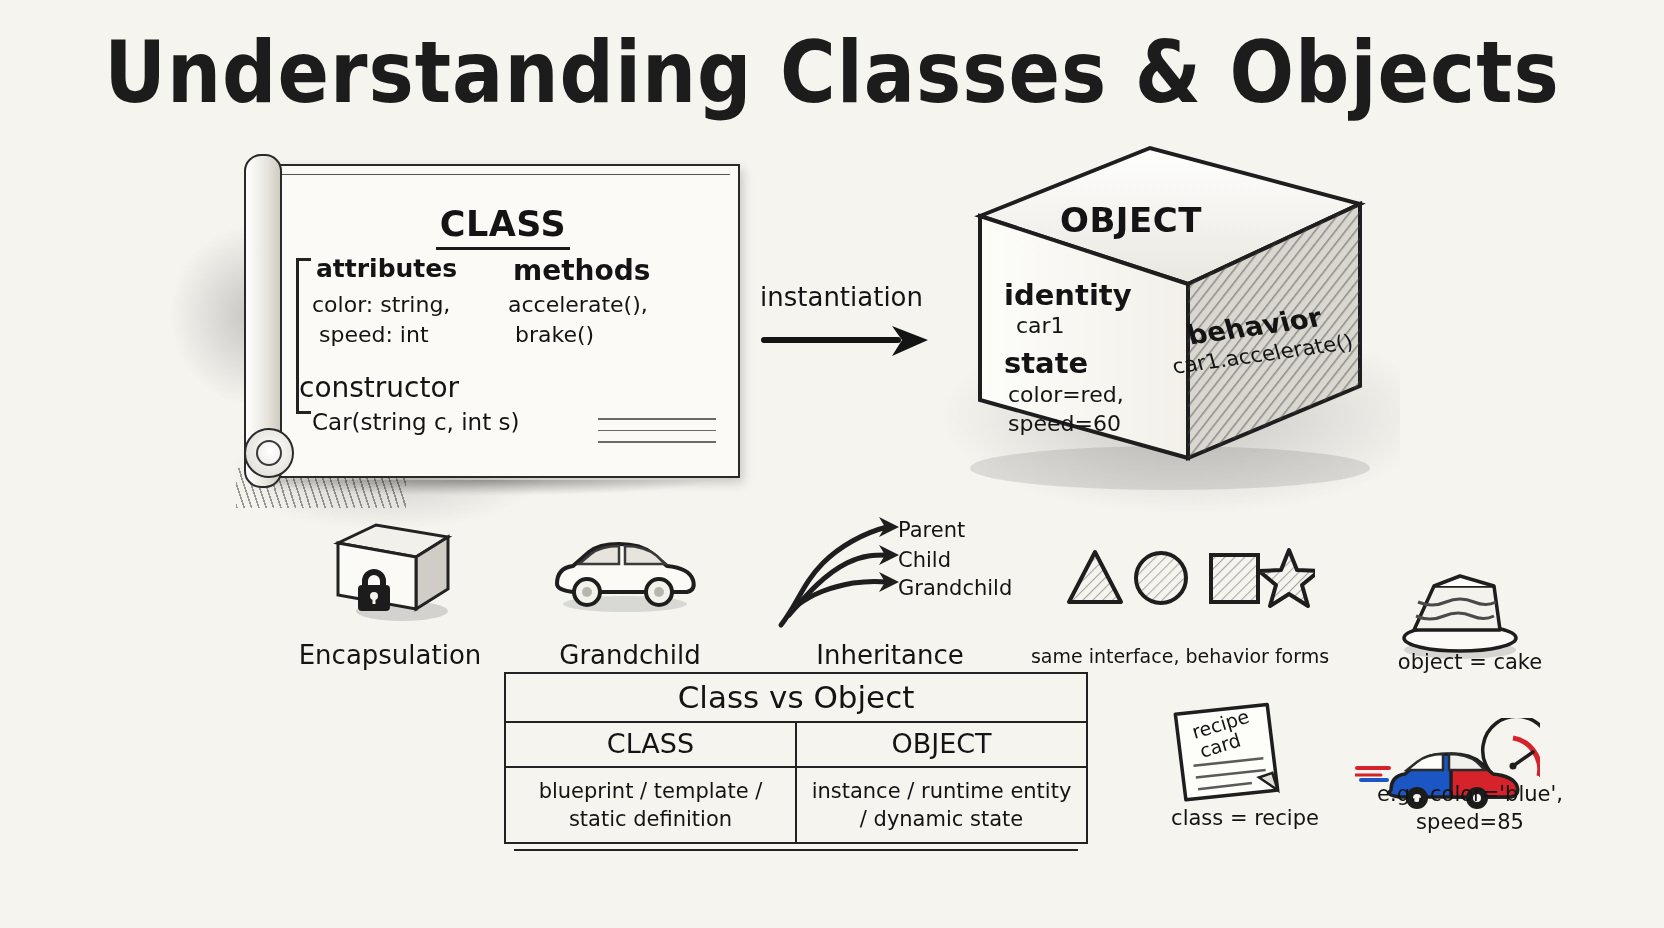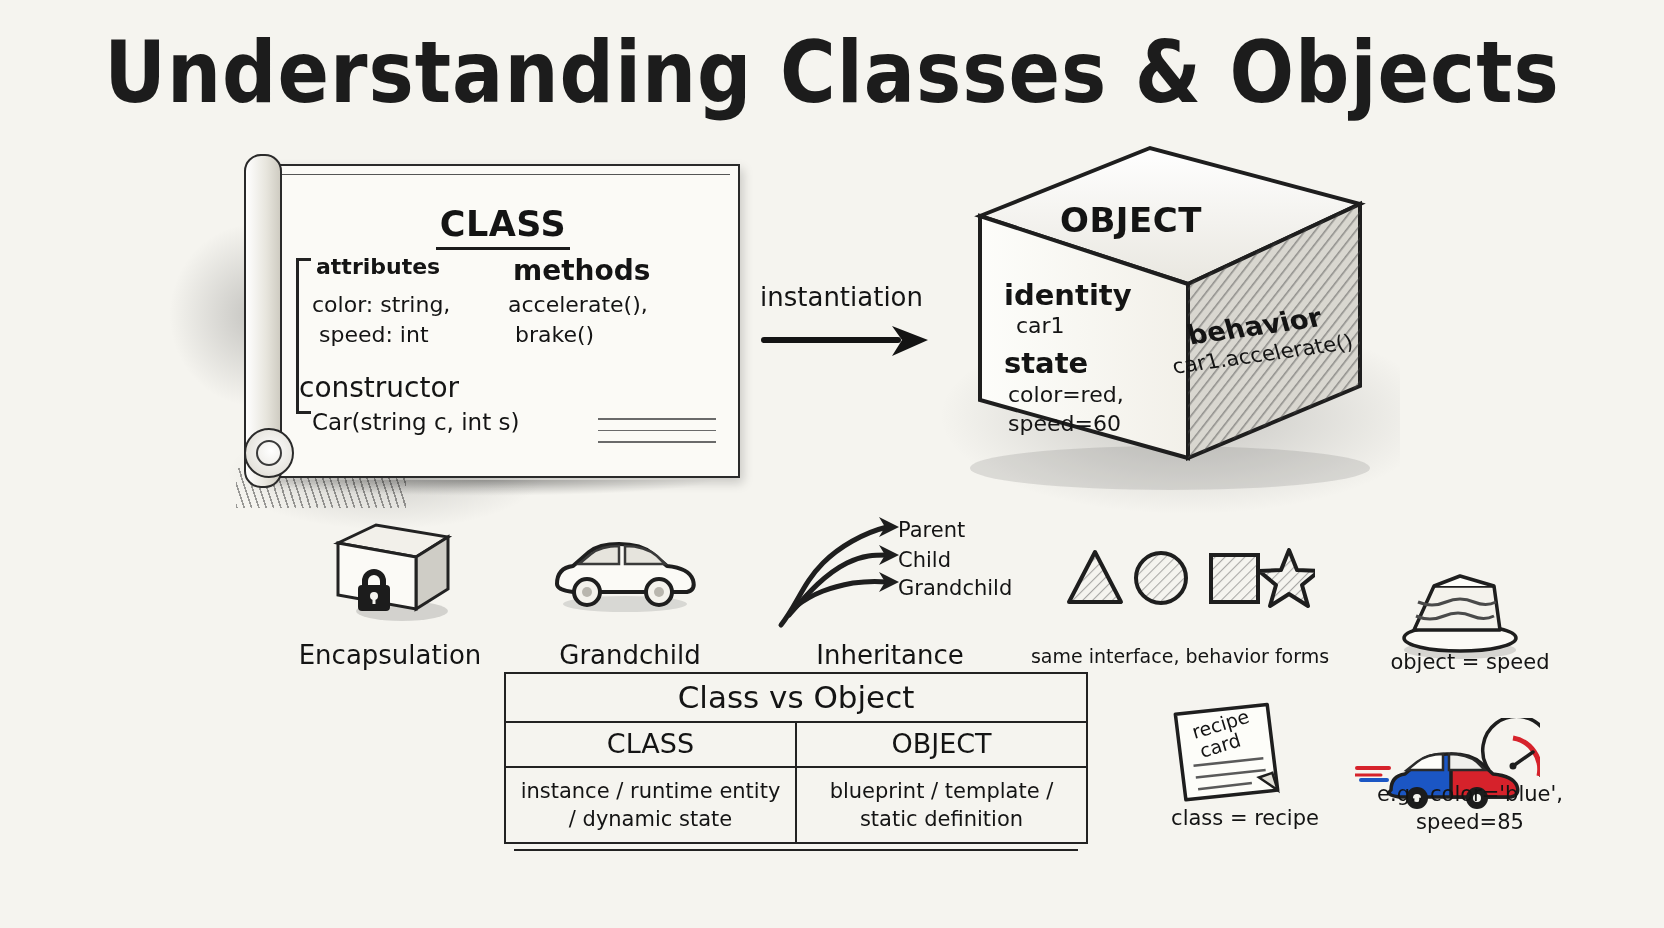--- a/index.html
+++ b/index.html
@@ -57,21 +57,21 @@
   }
   #class-heading{
     position:absolute;left:0;top:38px;width:470px;text-align:center;
     font-size:35px;font-weight:600;letter-spacing:.5px;
   }
   #class-heading span{border-bottom:3px solid #1b1b1b;padding:0 4px 3px 4px;}
   .brace{
     position:absolute;left:28px;top:92px;width:12px;height:150px;
     border-left:3px solid #222;border-top:3px solid #222;border-bottom:3px solid #222;
   }
-  #attributes-title{position:absolute;left:48px;top:88px;font-size:22px;font-weight:600;}
+  #attributes-title{position:absolute;left:48px;top:88px;font-size:25px;font-weight:600;}
   #attributes-body{position:absolute;left:44px;top:124px;font-size:22px;line-height:1.38;}
   #methods-title{position:absolute;left:245px;top:88px;font-size:28px;font-weight:600;}
   #methods-body{position:absolute;left:240px;top:124px;font-size:22px;line-height:1.38;}
   #constructor-title{position:absolute;left:31px;top:205px;font-size:28px;font-weight:400;}
   #constructor-body{position:absolute;left:44px;top:243px;font-size:23px;text-align:right;}
   #scroll-lines{position:absolute;right:22px;bottom:18px;width:118px;height:40px;}
   #scroll-lines div{height:1.6px;background:#6a6a6a;margin-bottom:10px;}
   #scroll-smudge1{
     position:absolute;left:-70px;top:70px;width:150px;height:190px;
     background:radial-gradient(ellipse at 60% 50%, rgba(60,60,60,.26), rgba(60,60,60,0) 68%);
@@ -294,37 +294,37 @@
   <div class="abs hand pillar-label" id="inheritance-label">Inheritance</div>
   <div class="abs hand" id="polymorphism-sub">same interface, behavior forms</div>
 
   <div class="abs" id="cmp-table">
     <div class="hand" id="cmp-title">Class vs Object</div>
     <div class="trow" id="cmp-head">
       <div class="tcell hand">CLASS</div>
       <div class="tcell hand">OBJECT</div>
     </div>
     <div class="trow" id="cmp-body">
+      <div class="tcell hand" style="white-space:pre-line">blueprint / template /
+static definition</div>
       <div class="tcell hand" style="white-space:pre-line">instance / runtime entity
 / dynamic state</div>
-      <div class="tcell hand" style="white-space:pre-line">blueprint / template /
-static definition</div>
     </div>
     <div id="cmp-underline"></div>
   </div>
 
   <svg class="abs" id="cake-icon" width="140" height="90">
     <ellipse cx="70" cy="78" rx="56" ry="9" fill="#5a5a5a" opacity="0.2"></ellipse>
     <ellipse cx="70" cy="66" rx="56" ry="13" fill="#fbfaf6" stroke="#1e1e1e" stroke-width="3.5"></ellipse>
     <path d="M24,58 L44,14 L104,14 L110,58 Z" fill="#f4f2ec" stroke="#1e1e1e" stroke-width="3.5" stroke-linejoin="round"></path>
     <path d="M28,30 q14,6 28,0 q14,-6 28,0 q12,5 22,0" stroke="#4a4a4a" stroke-width="3" fill="none"></path>
     <path d="M26,44 q14,6 28,0 q14,-6 28,0 q12,5 22,0" stroke="#4a4a4a" stroke-width="3" fill="none"></path>
     <path d="M44,14 L70,4 L104,14" fill="#fdfdf9" stroke="#1e1e1e" stroke-width="3.5" stroke-linejoin="round"></path>
   </svg>
-  <div class="abs hand" id="cake-caption">object = speed</div>
+  <div class="abs hand" id="cake-caption">object = cake</div>
 
   <svg class="abs" id="recipe-icon" width="130" height="120">
     <g transform="rotate(-11 65 60)">
       <path d="M16,10 L108,18 L102,104 L10,96 Z" fill="#fdfdf9" stroke="#1e1e1e" stroke-width="3.5" stroke-linejoin="round"></path>
       <path d="M102,104 L86,88 L100,86 Z" fill="#e2e0d8" stroke="#1e1e1e" stroke-width="2.5"></path>
       <line x1="24" y1="64" x2="94" y2="70" stroke="#5a5a5a" stroke-width="2.6"></line>
       <line x1="24" y1="76" x2="94" y2="82" stroke="#5a5a5a" stroke-width="2.6"></line>
       <line x1="24" y1="88" x2="78" y2="92" stroke="#5a5a5a" stroke-width="2.6"></line>
       <text x="30" y="38" font-family="DejaVu Sans, sans-serif" font-size="19" fill="#141414" transform="rotate(-6 30 38)">recipe</text>
       <text x="34" y="58" font-family="DejaVu Sans, sans-serif" font-size="19" fill="#141414" transform="rotate(-6 34 58)">card</text>

